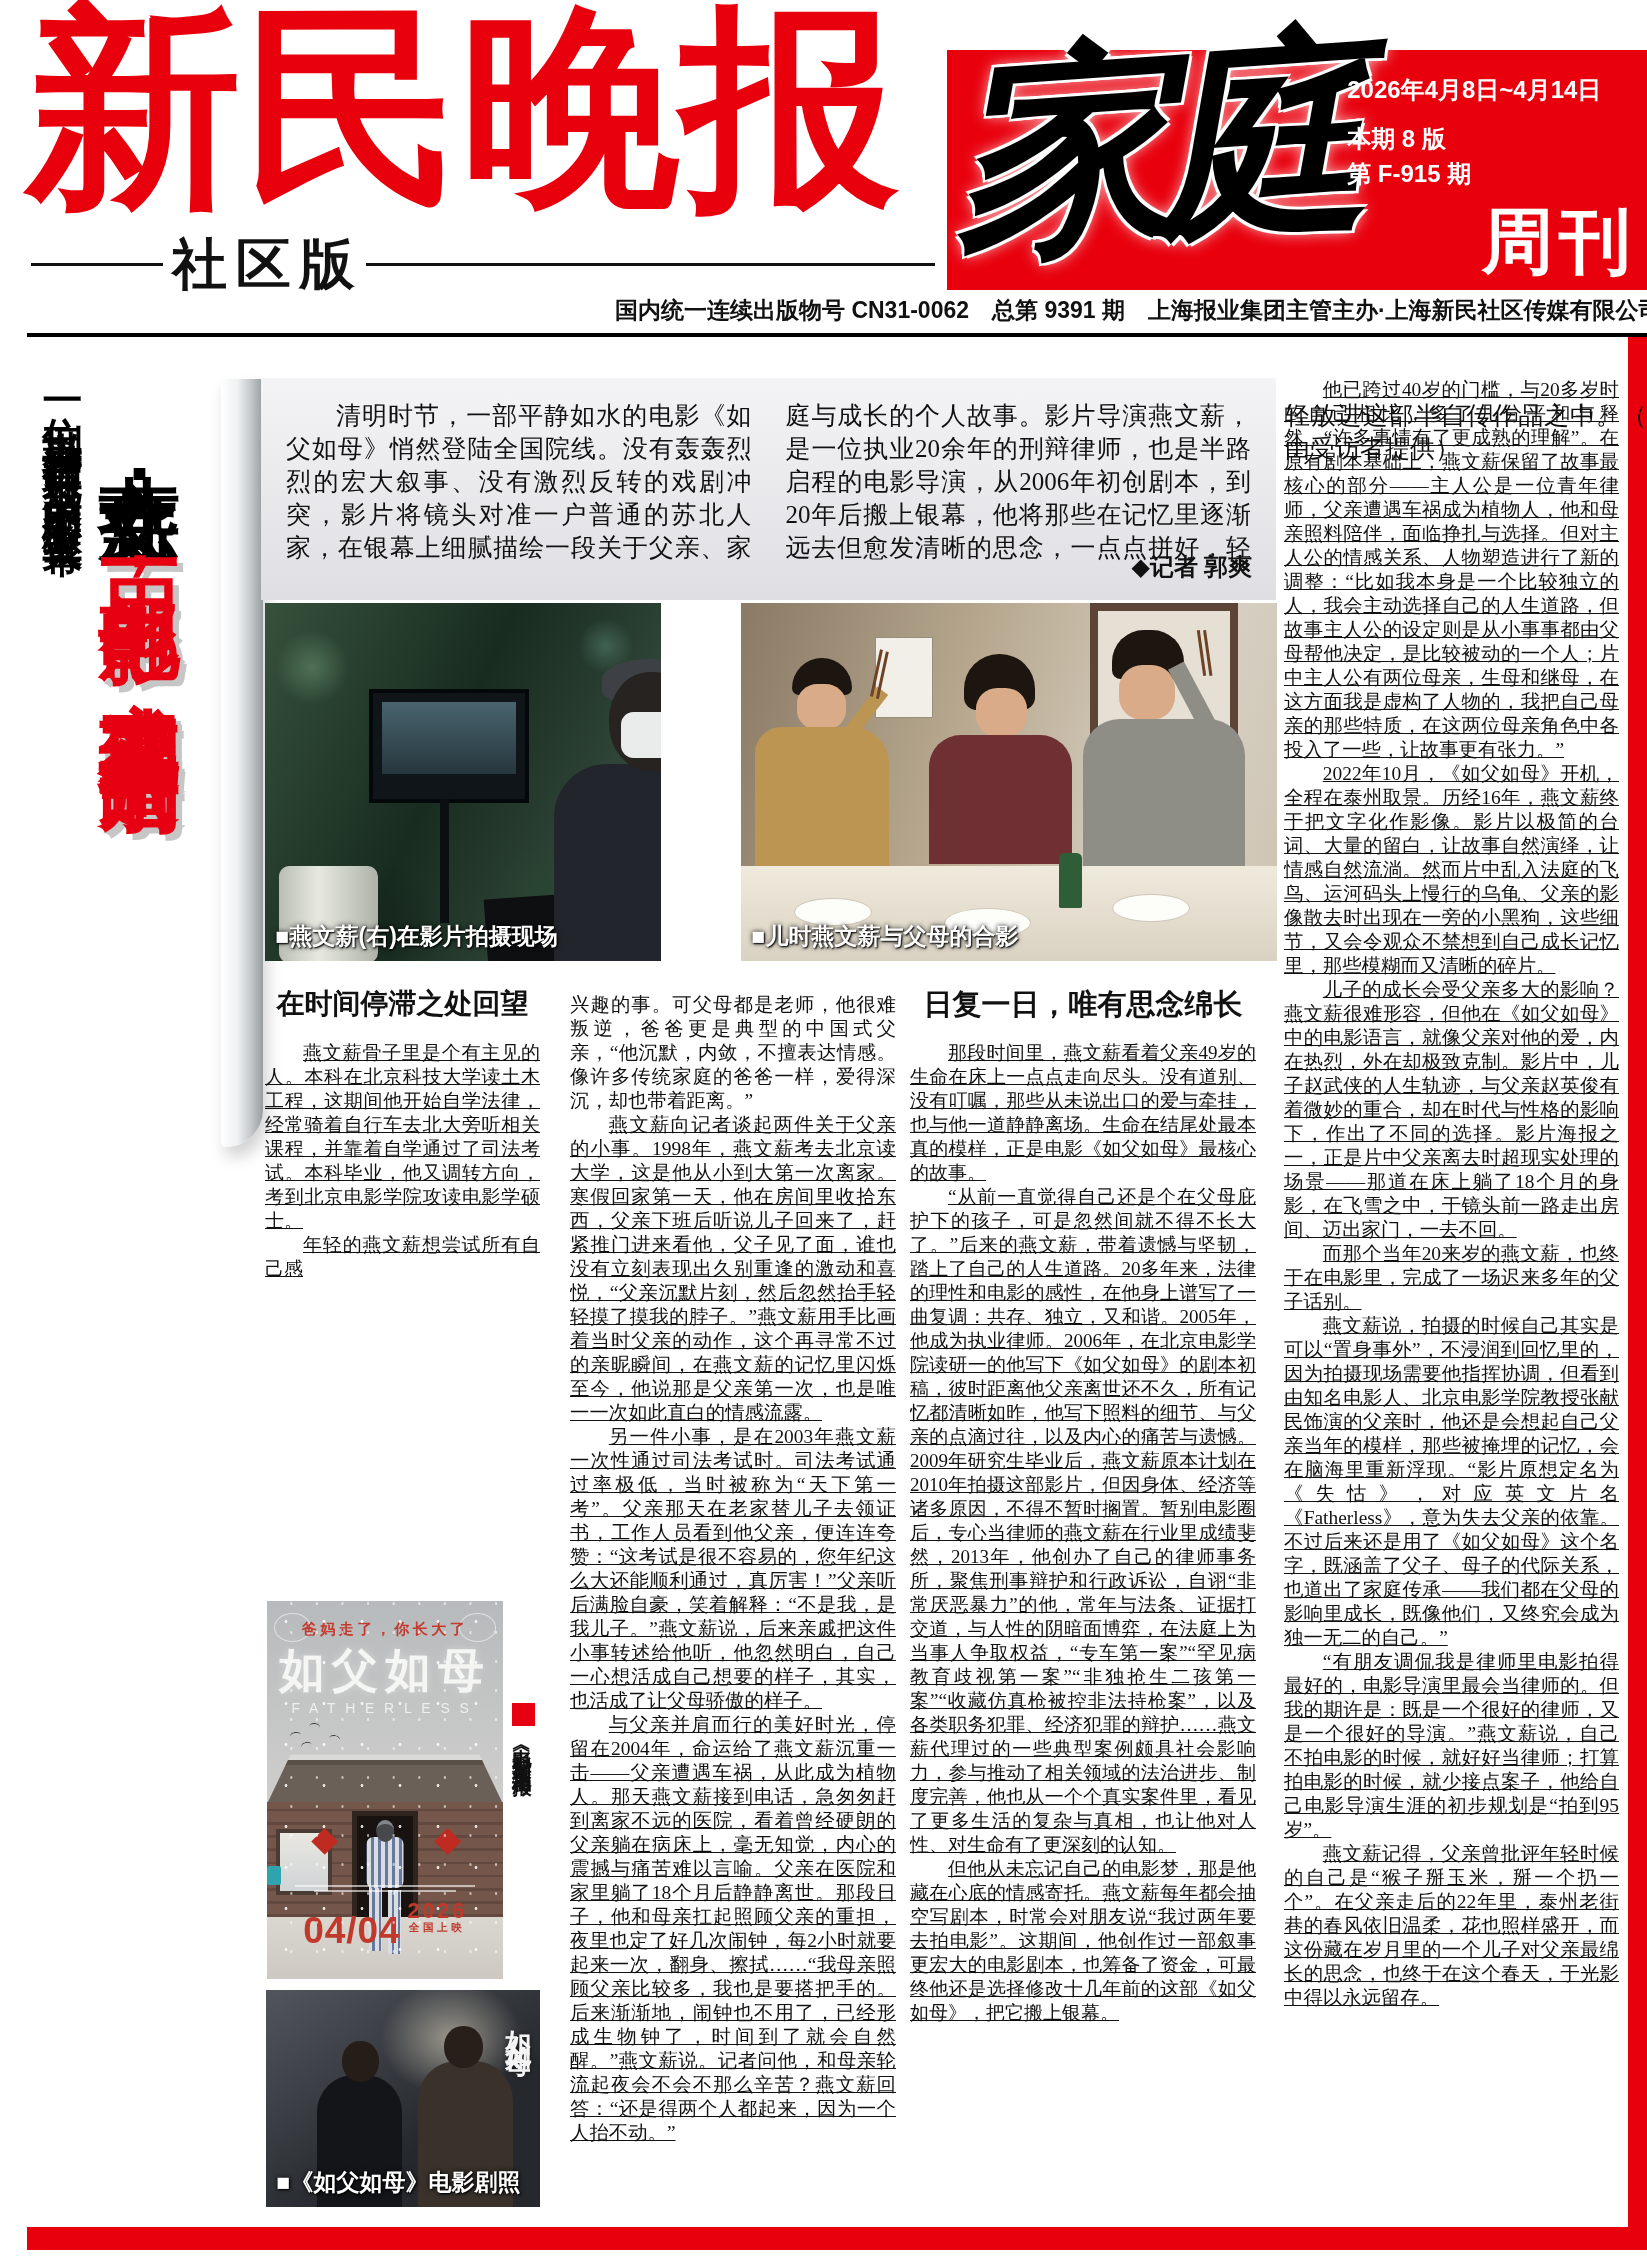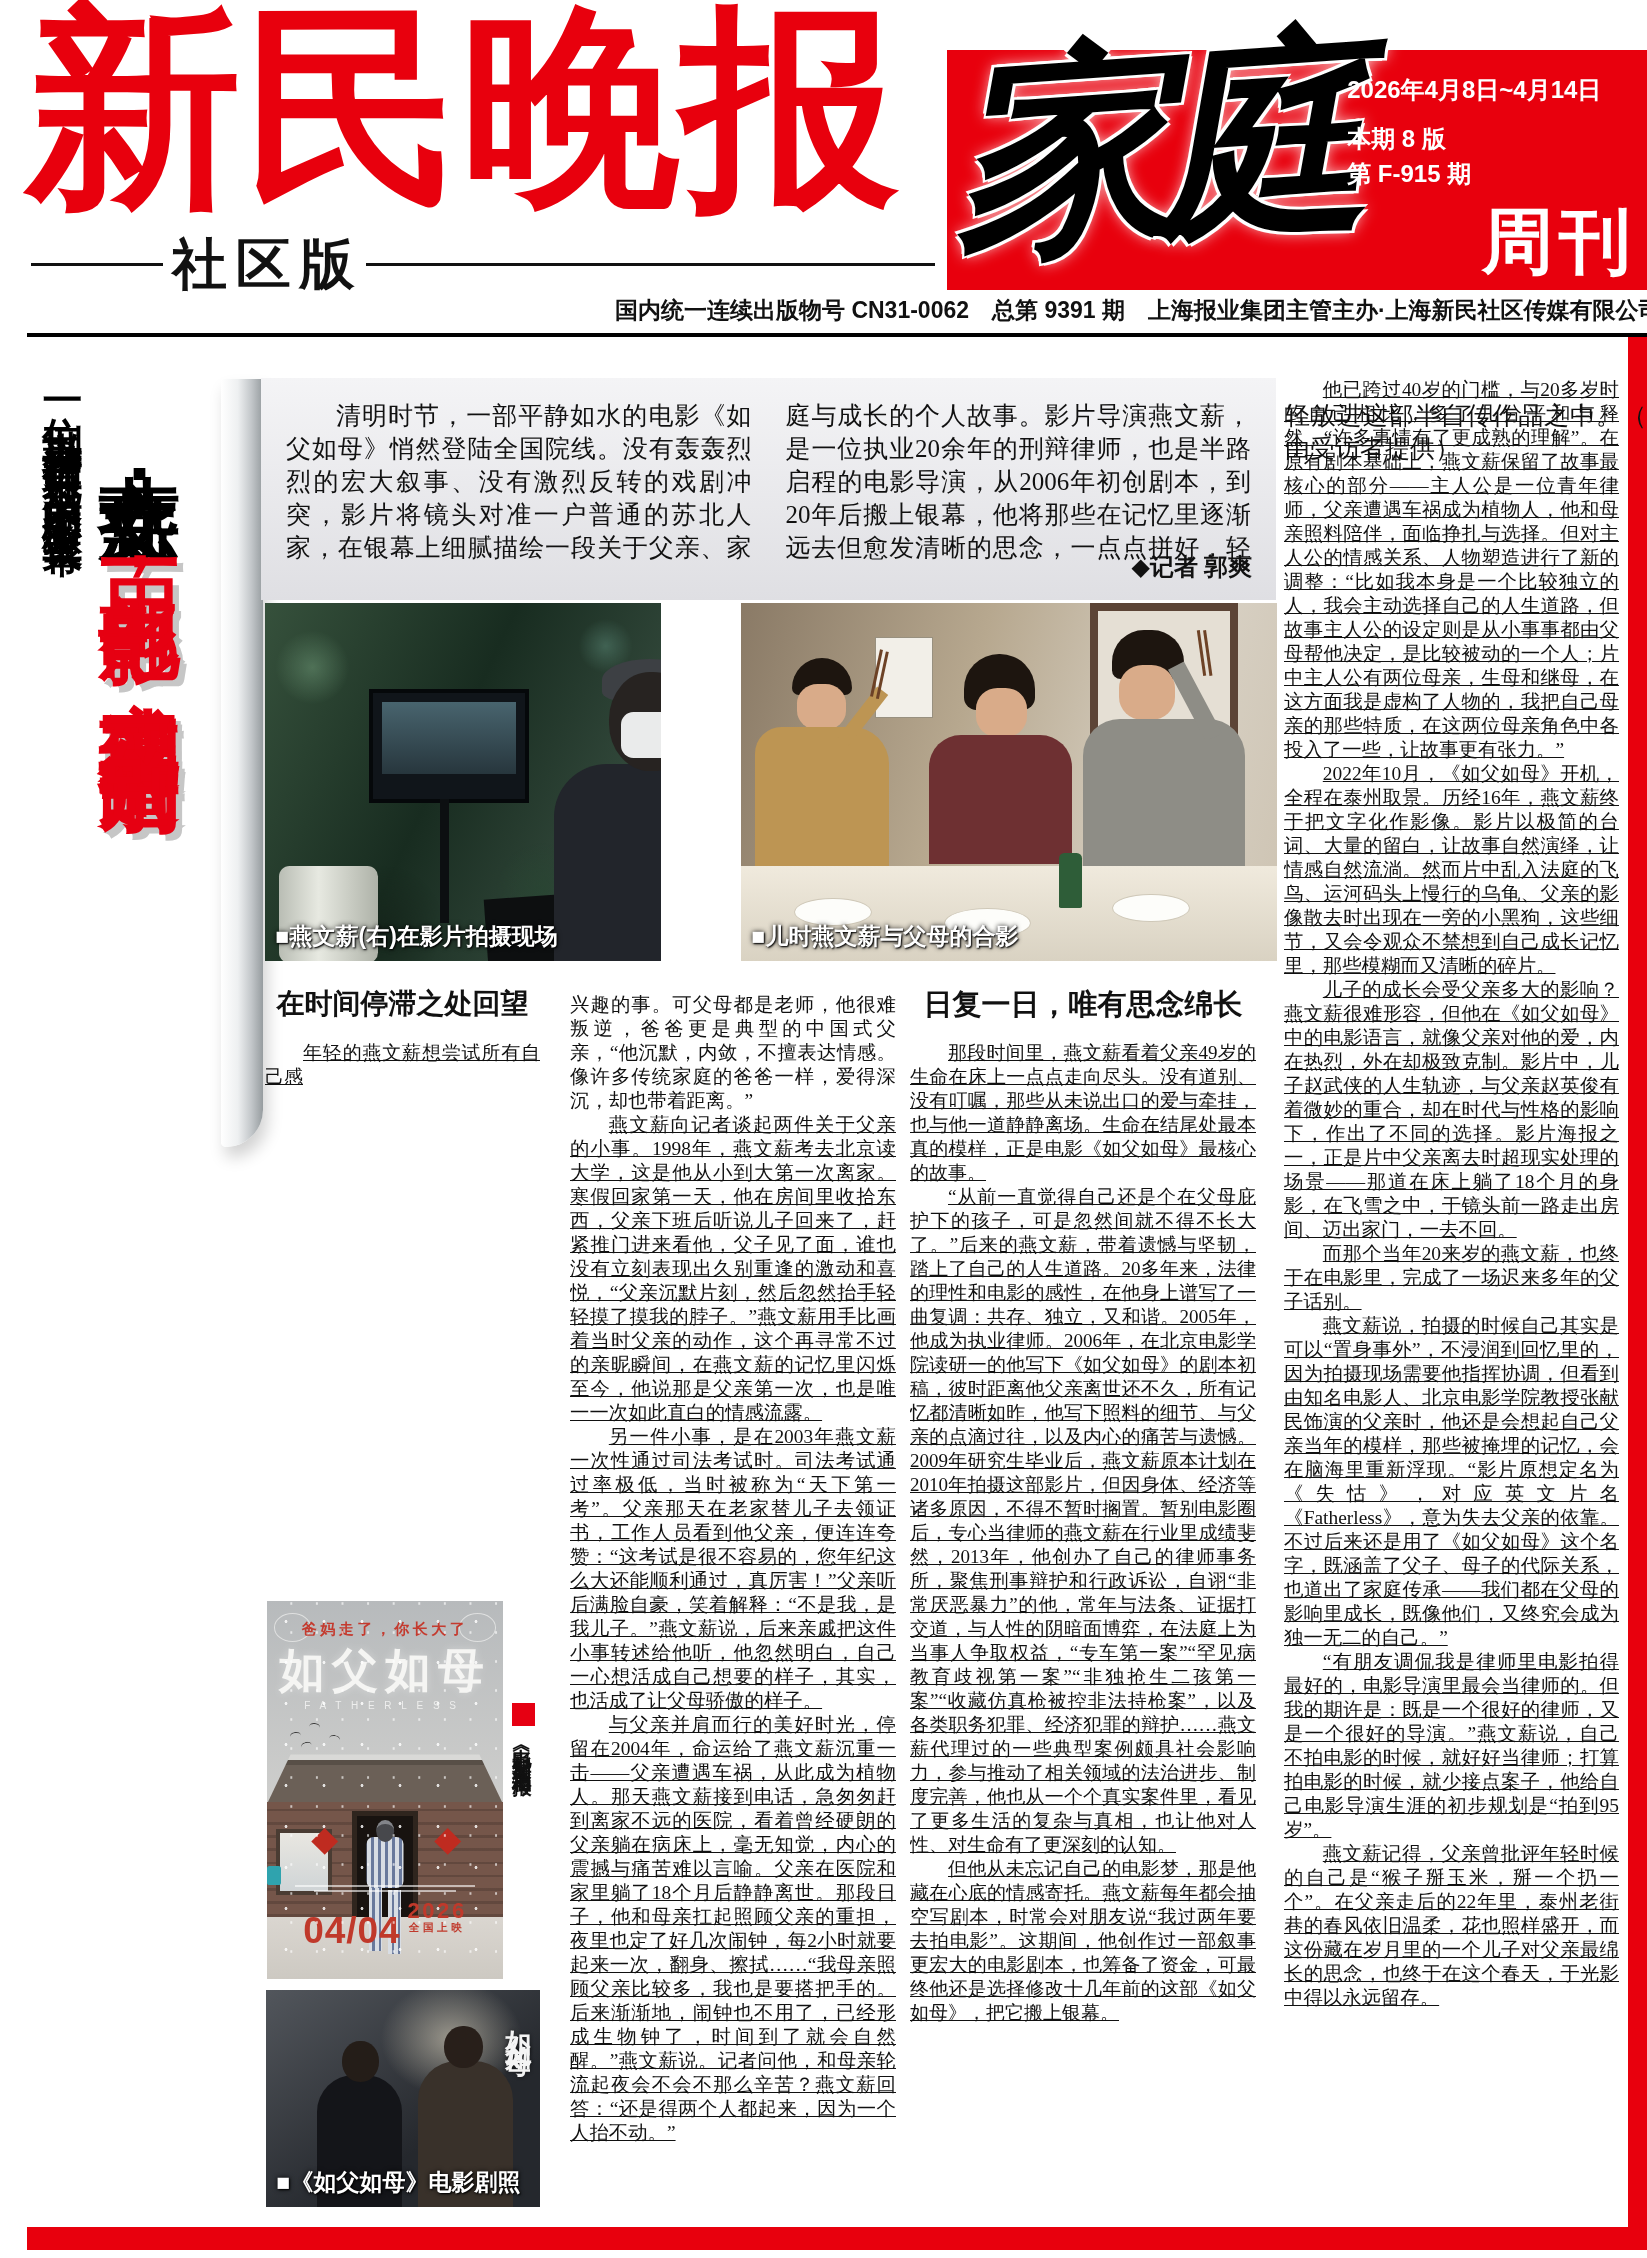--- a/index.html
+++ b/index.html
@@ -130,21 +130,21 @@
       background-size:38px 41px,25.6px 29px;background-position:0 0,11.5px 17px;}
   .po-laurel{position:absolute;top:12.4px;width:35px;height:26.5px;border:1.8px solid rgba(248,248,246,.6);
              border-radius:50%;}
   .po-lau-l{left:7px;} .po-lau-r{right:7px;}
   .po-tagline{position:absolute;left:0;right:0;top:19.4px;text-align:center;color:#c43b2f;
               font-size:15px;font-weight:700;letter-spacing:3.5px;}
   .po-title{position:absolute;left:0;right:0;top:39px;text-align:center;color:#f5f5f3;
             font-size:46px;font-weight:900;letter-spacing:7px;
             text-shadow:0 0 8.8px rgba(255,255,255,.35);}
   .po-title-en{position:absolute;left:0;right:0;top:99px;text-align:center;color:rgba(246,246,244,.85);
-               font-size:10px;letter-spacing:9.7px;font-family:"Liberation Sans",sans-serif;}
+               font-size:14px;letter-spacing:9.7px;font-family:"Liberation Sans",sans-serif;}
   .bird{position:absolute;width:10.6px;height:7px;border-top:1.8px solid #3c3c3c;border-radius:50%;}
   .roof{position:absolute;left:0;top:148px;width:100%;height:55px;
         background:linear-gradient(#d9d9d7 0 10.6px,#584f47 10.6px 16px,#6b6057 16px);
         clip-path:polygon(0 100%,10% 10%,90% 10%,100% 100%);}
   .wall{position:absolute;left:0;top:201px;width:100%;height:115px;background:#75564a;
         background-image:repeating-linear-gradient(0deg,rgba(0,0,0,.16) 0 2.6px,transparent 2.6px 13.2px);}
   .door{position:absolute;left:50%;top:210px;transform:translateX(-50%);width:56px;height:106px;
         background:#181310;border:5.3px solid #2f251e;}
   .couplet{position:absolute;top:231px;width:19.4px;height:19.4px;background:#bf2b20;transform:rotate(45deg);}
   .cp-l{left:48px;} .cp-r{right:46px;}
@@ -256,20 +256,21 @@
     <div class="p2-table"></div>
     <div class="plate pl1"></div>
     <div class="plate pl2"></div>
     <div class="plate pl3"></div>
     <div class="p2-bottle"></div>
     <div class="caption">■儿时燕文薪与父母的合影</div>
   </div>
 
   <div class="abs sec-head h1">在时间停滞之处回望</div>
   <div class="abs coltext c1">
+    <p class="para">燕文薪骨子里是个有主见的人。本科在北京科技大学读土木工程，这期间他开始自学法律，经常骑着自行车去北大旁听相关课程，并靠着自学通过了司法考试。本科毕业，他又调转方向，考到北京电影学院攻读电影学硕士。</p>
     <p class="para">年轻的燕文薪想尝试所有自己感</p>
   </div>
 
   <div class="abs coltext c2">
     <p>兴趣的事。可父母都是老师，他很难叛逆，爸爸更是典型的中国式父亲，“他沉默，内敛，不擅表达情感。像许多传统家庭的爸爸一样，爱得深沉，却也带着距离。”</p>
     <p class="para">燕文薪向记者谈起两件关于父亲的小事。1998年，燕文薪考去北京读大学，这是他从小到大第一次离家。寒假回家第一天，他在房间里收拾东西，父亲下班后听说儿子回来了，赶紧推门进来看他，父子见了面，谁也没有立刻表现出久别重逢的激动和喜悦，“父亲沉默片刻，然后忽然抬手轻轻摸了摸我的脖子。”燕文薪用手比画着当时父亲的动作，这个再寻常不过的亲昵瞬间，在燕文薪的记忆里闪烁至今，他说那是父亲第一次，也是唯一一次如此直白的情感流露。</p>
     <p class="para">另一件小事，是在2003年燕文薪一次性通过司法考试时。司法考试通过率极低，当时被称为“天下第一考”。父亲那天在老家替儿子去领证书，工作人员看到他父亲，便连连夸赞：“这考试是很不容易的，您年纪这么大还能顺利通过，真厉害！”父亲听后满脸自豪，笑着解释：“不是我，是我儿子。”燕文薪说，后来亲戚把这件小事转述给他听，他忽然明白，自己一心想活成自己想要的样子，其实，也活成了让父母骄傲的样子。</p>
     <p class="para">与父亲并肩而行的美好时光，停留在2004年，命运给了燕文薪沉重一击——父亲遭遇车祸，从此成为植物人。那天燕文薪接到电话，急匆匆赶到离家不远的医院，看着曾经硬朗的父亲躺在病床上，毫无知觉，内心的震撼与痛苦难以言喻。父亲在医院和家里躺了18个月后静静离世。那段日子，他和母亲扛起照顾父亲的重担，夜里也定了好几次闹钟，每2小时就要起来一次，翻身、擦拭……“我母亲照顾父亲比较多，我也是要搭把手的。后来渐渐地，闹钟也不用了，已经形成生物钟了，时间到了就会自然醒。”燕文薪说。记者问他，和母亲轮流起夜会不会不那么辛苦？燕文薪回答：“还是得两个人都起来，因为一个人抬不动。”</p>
   </div>
 

